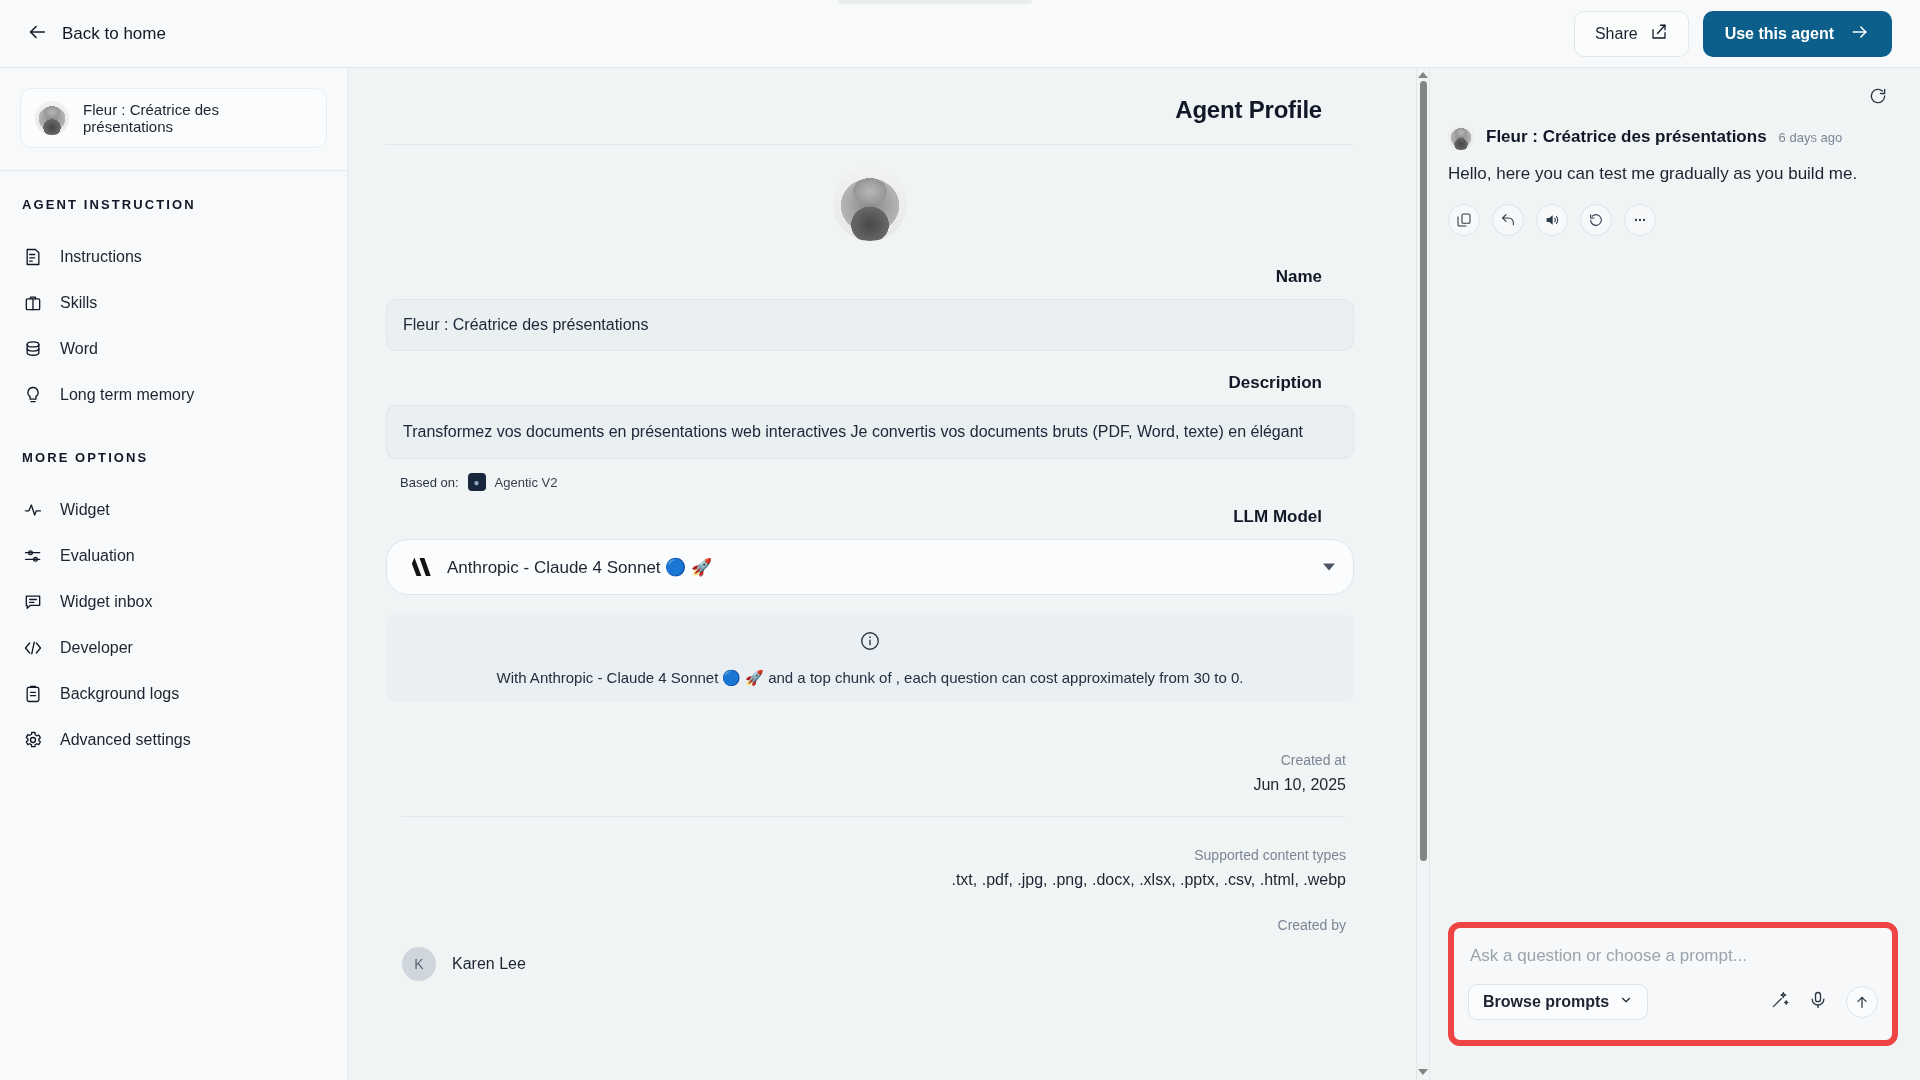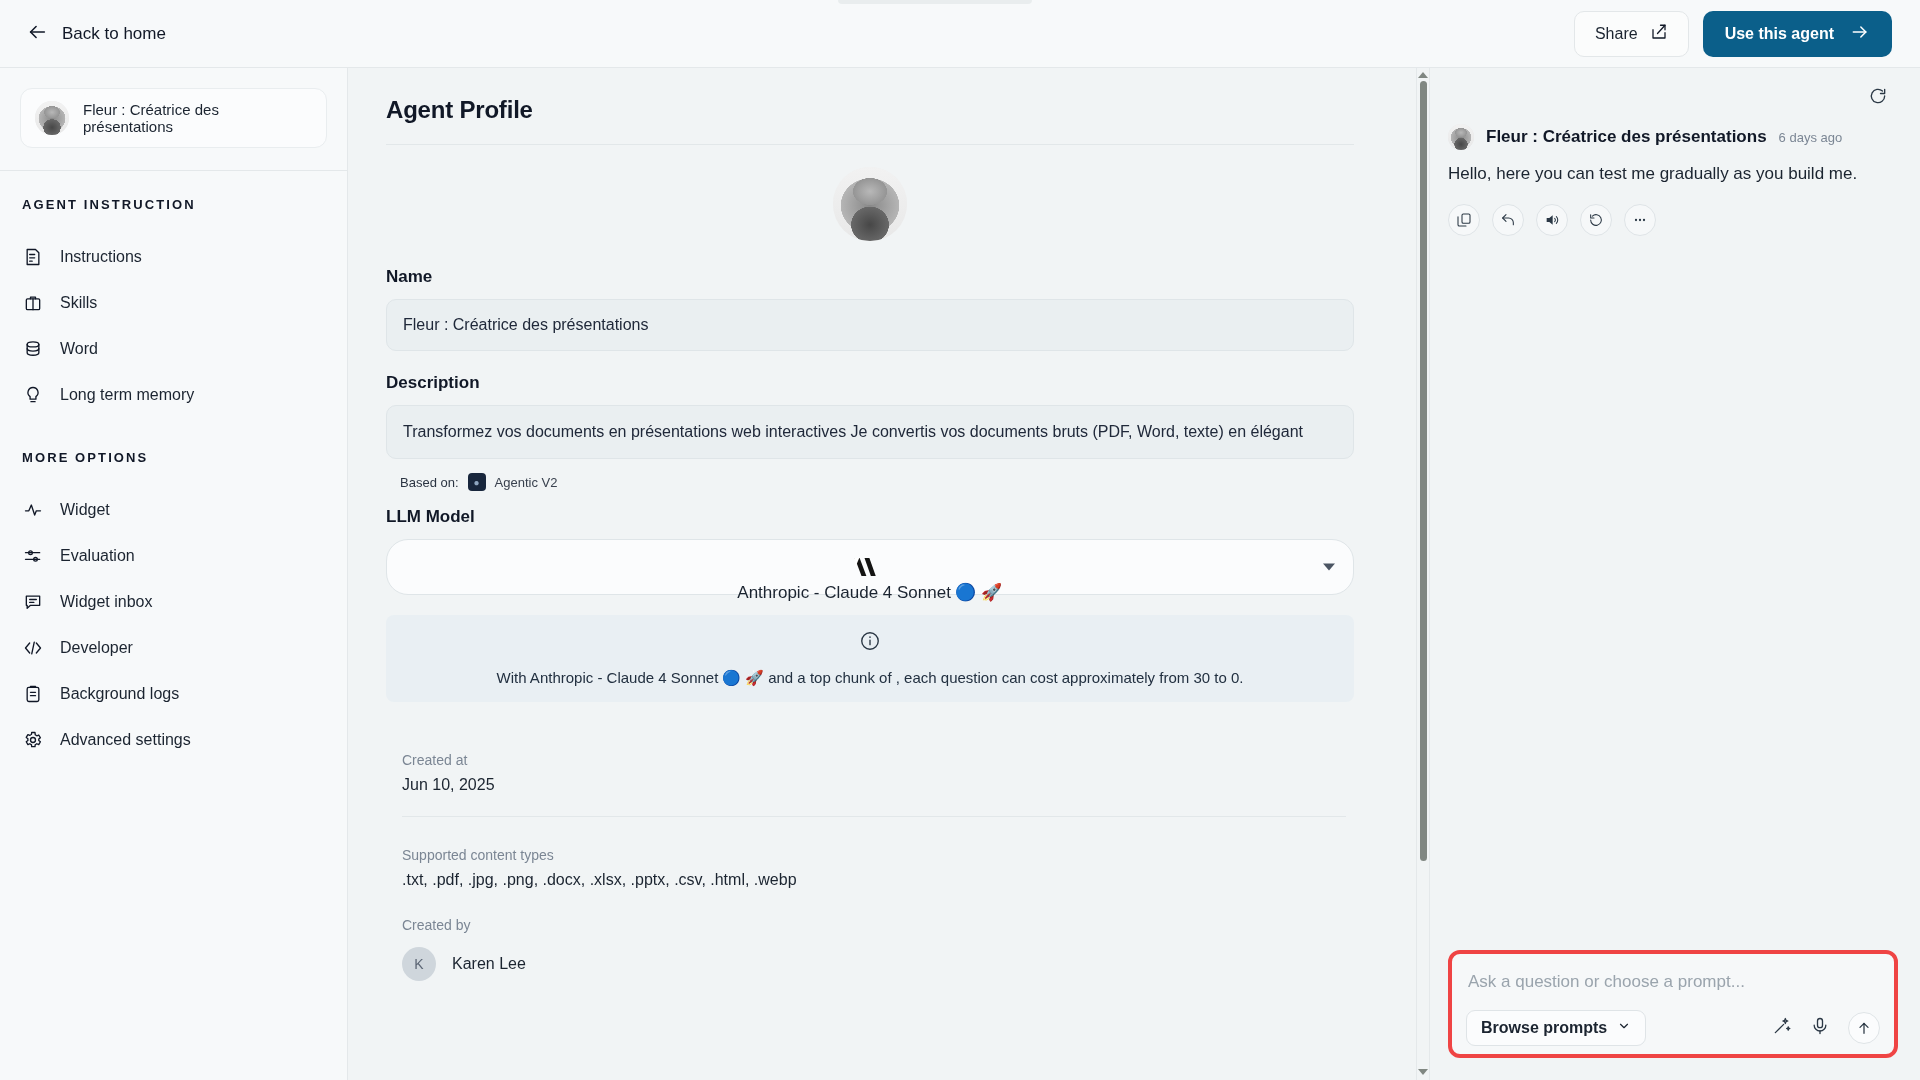--- a/index.html
+++ b/index.html
@@ -82,21 +82,21 @@
   .nav-icon { width: 22px; height: 22px; display: flex; align-items: center; justify-content: center; flex: 0 0 22px; }
   .nav-icon svg { width: 20px; height: 20px; display: block; }
 
   
   .main-col { flex: 1; display: flex; min-width: 0; position: relative; background: #f1f4f5; }
   .main-pane {
     flex: 1; min-width: 0; position: relative;
     overflow: hidden; background: #f1f4f5;
     padding: 0 0 0 0;
   }
-  .main-inner { padding: 28px 56px 40px 38px; max-width: 1030px; }
+  .main-inner { padding: 28px 56px 40px 38px; max-width: 1030px; text-align: right; }
 
   .page-title { font-size: 24px; font-weight: 700; color: #111827; letter-spacing: -0.2px; }
   .title-rule { height: 1px; background: #e2e7e9; margin: 20px 0 0 0; width: 968px; }
 
   .avatar-lg-wrap { display: flex; justify-content: center; margin: 22px 0 26px 0; width: 968px; }
   .avatar-lg {
     width: 74px; height: 74px; border-radius: 50%;
     background: #efefef; overflow: hidden; position: relative;
   }
 
@@ -121,21 +121,21 @@
     background: #18263c; display: flex; align-items: center; justify-content: center;
     color: #8fa6c0; font-size: 10px;
   }
   .based-name { font-size: 13px; color: #39414e; }
 
   .llm-label { font-size: 17px; font-weight: 700; margin: 16px 0 12px 0; }
   .select-box {
     width: 968px; height: 56px;
     background: #fbfcfd; border: 1px solid #dfe5e8; border-radius: 22px;
     display: flex; align-items: center; padding: 12px 16px;
-    cursor: pointer; position: relative; flex-direction: column;
+    cursor: pointer; position: relative;
   }
   .anthropic-logo { width: 30px; height: 30px; flex: 0 0 30px; margin-right: 14px; }
   .select-text { font-size: 17px; color: #1b2430; }
   .caret {
     position: absolute; right: 18px; top: 50%; transform: translateY(-50%);
     width: 0; height: 0; border-left: 6px solid transparent; border-right: 6px solid transparent;
     border-top: 7px solid #4b5563;
   }
 
   .info-banner {
@@ -192,22 +192,22 @@
   .msg-actions { display: flex; gap: 12px; margin-top: 18px; }
   .act-btn {
     width: 32px; height: 32px; border-radius: 50%;
     border: 1px solid #dfe4e7; background: #f6f8f9;
     display: flex; align-items: center; justify-content: center;
     cursor: pointer;
   }
   .act-btn svg { width: 16px; height: 16px; }
   .chat-spacer { flex: 1; }
   .composer {
-    background: #f6f8f9; border: 4px solid #ef4444; border-radius: 12px;
-    padding: 14px 14px 8px 14px; margin-bottom: 22px;
+    background: #f6f8f9; border: 6px solid #ef4444; border-radius: 12px;
+    padding: 14px 14px 20px 14px; margin-bottom: 34px;
   }
   .composer-input {
     width: 100%; border: none; outline: none; background: transparent;
     font-size: 17px; color: #111827; font-family: "Liberation Sans", sans-serif;
     padding: 4px 2px 18px 2px;
   }
   .composer-input::placeholder { color: #9aa4ad; }
   .composer-row { display: flex; align-items: center; justify-content: space-between; }
   .browse-prompts {
     display: flex; align-items: center; gap: 10px;

